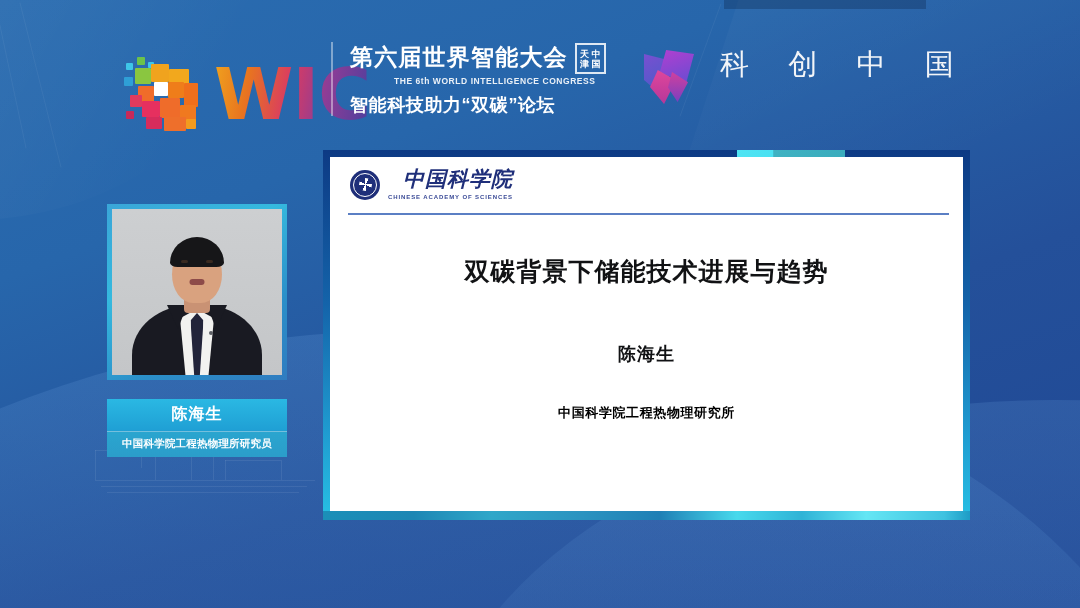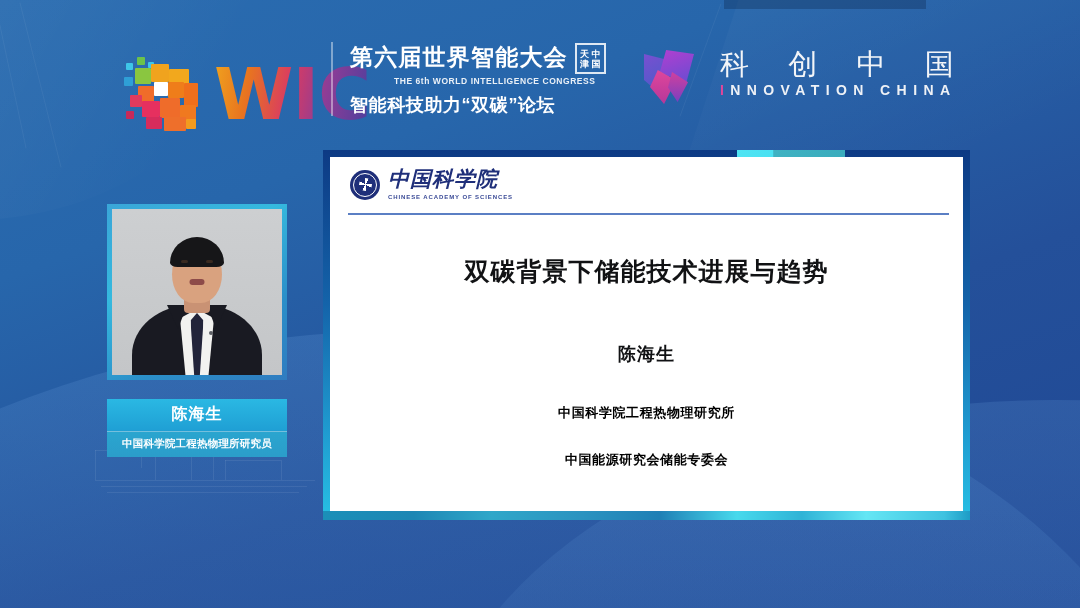--- a/index.html
+++ b/index.html
@@ -215,21 +215,21 @@
   }
   .slide-bottom-accent {
     position: absolute; left: 0; bottom: 0; width: 647px; height: 9px;
     background: linear-gradient(90deg,#1b8fb8 0%,#1d86b4 14%,#2fa7c9 26%,#2b93c0 40%,#1f7fb5 52%,#47d9ec 64%,#2fb3d6 74%,#64e6f4 84%,#3fc2e0 96%,#1d9cc6 100%);
   }
   .slide {
     position: relative; width: 100%; height: 100%;
     background: #ffffff; overflow: hidden;
   }
 
-  .cas-header { position: relative; height: 48px; }
+  .cas-header { position: relative; height: 48px; text-align: right; }
   .cas-logo { position: absolute; left: 20px; top: 12px; display: flex; align-items: center; gap: 8px; }
   .cas-seal {
     width: 30px; height: 30px; border-radius: 50%;
     background: #1f2f7a; position: relative; flex: none;
   }
   .cas-seal::before {
     content: ""; position: absolute; inset: 3px; border-radius: 50%;
     border: 1.5px solid #fff;
   }
   .cas-seal::after {
@@ -345,21 +345,20 @@
 
     <div class="ic-block">
       <div class="ic-mark">
         <i style="left:6px;top:6px;width:30px;height:42px;background:linear-gradient(150deg,#7a4fd0,#3f5fc8);clip-path:polygon(0 0,100% 18%,62% 100%,0 62%);"></i>
         <i style="left:22px;top:2px;width:34px;height:40px;background:linear-gradient(160deg,#b23fd0,#5a4fd2);clip-path:polygon(18% 0,100% 10%,76% 86%,0 54%);"></i>
         <i style="left:12px;top:22px;width:26px;height:34px;background:linear-gradient(180deg,#e0469b,#b6379a);clip-path:polygon(30% 0,100% 30%,54% 100%,0 50%);"></i>
         <i style="left:30px;top:24px;width:20px;height:30px;background:linear-gradient(180deg,#d0409e,#7a3fc0);clip-path:polygon(20% 0,100% 34%,48% 100%,0 52%);"></i>
       </div>
       <div class="ic-text">
         <div class="ic-cn">科 创 中 国</div>
-        <div class="ic-en"><span class="mag">I</span><span>NNOVATION CHINA</span></div>
       </div>
     </div>
   </div>
 
   <div class="speaker">
     <div class="video-frame">
       <div class="video-inner">
         <div class="p-bg"></div>
         <div class="p-body"></div>
         <div class="p-shirt"></div>
@@ -394,19 +393,18 @@
             <div class="cas-en">CHINESE ACADEMY OF SCIENCES</div>
           </div>
         </div>
         <div class="cas-rule"></div>
       </div>
 
       <div class="slide-body">
         <div class="slide-title">双碳背景下储能技术进展与趋势</div>
         <div class="slide-author">陈海生</div>
         <div class="slide-aff first">中国科学院工程热物理研究所</div>
-        <div class="slide-aff">中国能源研究会储能专委会</div>
 
       </div>
     </div>
   </div>
 
 </div>
 
 </body></html>

